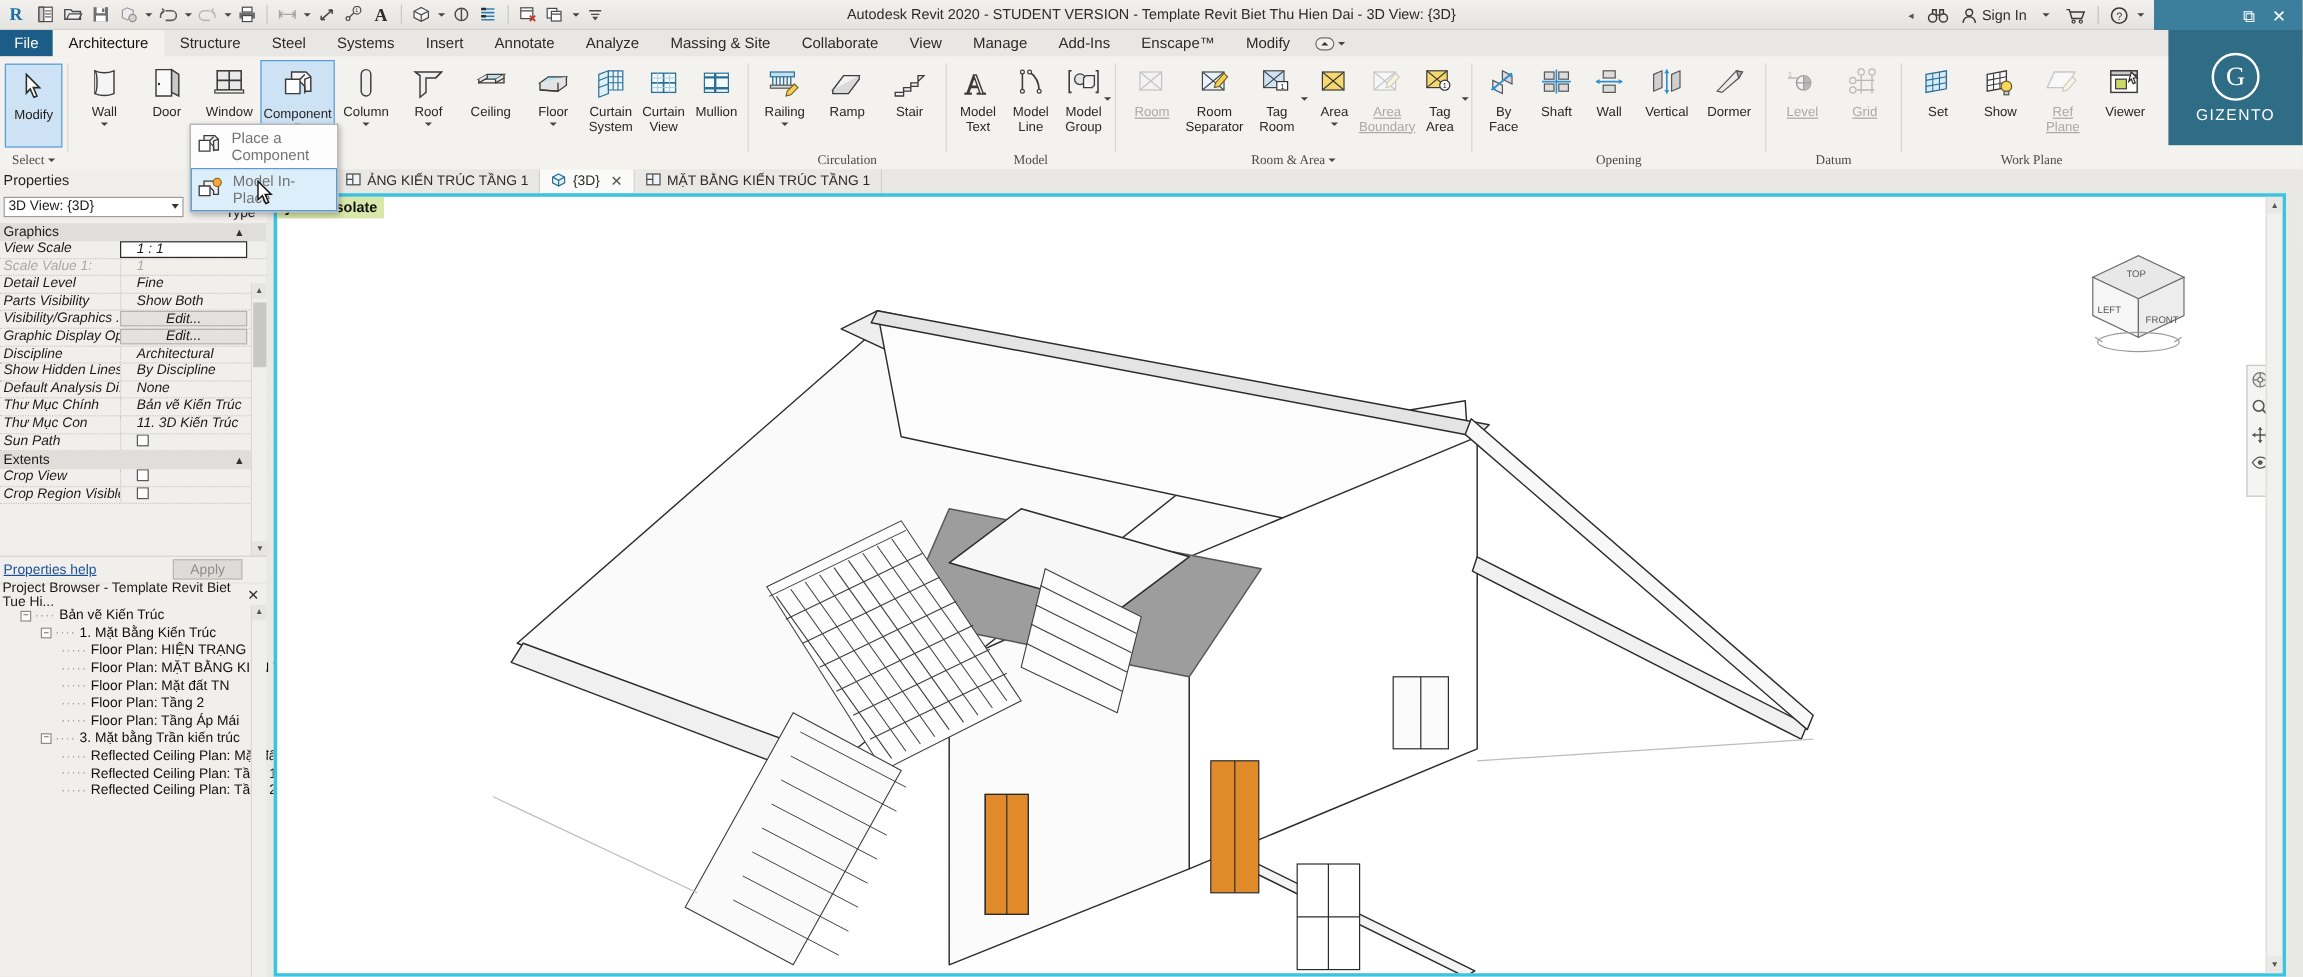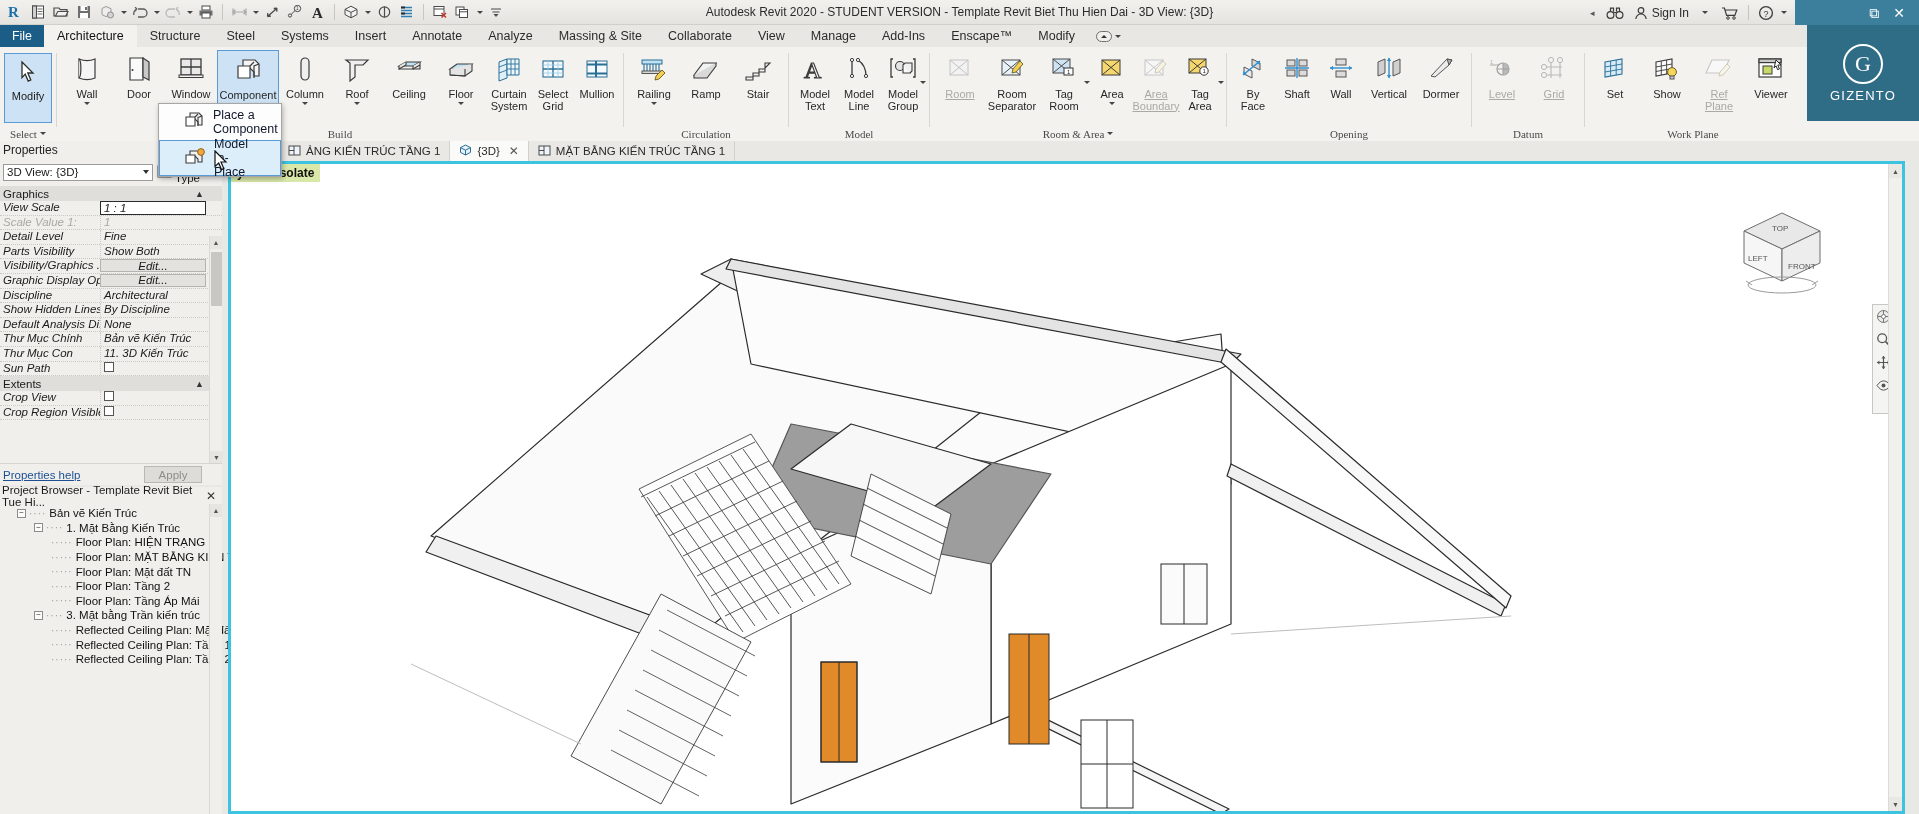--- a/index.html
+++ b/index.html
@@ -104,21 +104,21 @@
   .modify-btn {
     width: 50px; background: #cde3f5; border: 1px solid #5b9bd5; height: 70px;
     display: flex; flex-direction: column; align-items: center; padding-top: 6px;
   }
 
   
   .dropmenu {
     position: absolute; left: 158px; top: 103px; width: 124px; z-index: 60;
     background: #fdfdfd; border: 1px solid #a6a6a6; box-shadow: 1px 2px 5px rgba(0,0,0,.28);
   }
-  .dropitem { height: 36px; display: flex; align-items: center; gap: 8px; padding: 0 24px; font-size: 12.5px; color: #0f172a; }
+  .dropitem { height: 36px; display: flex; align-items: center; gap: 8px; padding: 0 4px; font-size: 12.5px; color: #737373; }
   .dropitem.hl { background: #ddeefb; border: 1px solid #5b9bd5; }
 
   
   .viewtabs {
     position: absolute; top: 141px; left: 228px; right: 0; height: 20px;
     background: #e9e8e4; display: flex; align-items: stretch; font-size: 11.5px;
   }
   .vtab {
     display: flex; align-items: center; gap: 5px; padding: 0 9px;
     border-right: 1px solid #d2d1cc; color: #2b2b2b; cursor: default;
@@ -132,38 +132,38 @@
   .props-preview {
     height: 44px; margin: 2px 4px; display: flex; align-items: center; gap: 10px;
     background: #f4f3f0;
   }
   .props-preview .thumb {
     width: 40px; height: 40px; border: 1px solid #cfcec9; background: #f7f6f3;
     display: flex; align-items: center; justify-content: center;
   }
   .props-preview .ptxt { font-size: 12px; color: #1a1a1a; }
   .props-preview .pcar { margin-left: auto; margin-right: 6px; }
-  .typeselector { display: flex; align-items: center; gap: 4px; padding: 1px 3px 2px 3px; }
+  .typeselector { display: flex; align-items: center; gap: 17px; padding: 1px 3px 2px 3px; }
   .typeselector .combo {
     flex: 0 0 150px; height: 17px; background: #fff; border: 1px solid #9b9b9b;
     display: flex; align-items: center; padding: 0 3px; font-size: 11.5px;
   }
   .typeselector .combo .cv { flex: 1; }
   .typeselector .combo .carr { border-left:3px solid transparent;border-right:3px solid transparent;border-top:4px solid #333; }
   .typeselector .edittype { display: flex; align-items: center; gap: 3px; font-size: 11.5px; }
 
   .ptable { font-size: 11.5px; }
   .ptable .grouprow {
     background: #dfdedb; height: 15px; display: flex; align-items: center;
     padding-left: 3px; font-weight: normal; color: #1a1a1a; justify-content: space-between;
   }
   .ptable .grouprow .gchev { font-size: 9px; padding-right: 18px; color: #333; }
   .prow { display: flex; height: 14.6px; border-bottom: 1px dotted #c9c8c4; font-style: italic; }
   .prow .k { width: 100px; padding-left: 3px; color: #1a1a1a; overflow: hidden; white-space: nowrap; }
-  .prow .v { flex: 1; padding-left: 3px; border-left: 1px dotted #c9c8c4; color: #1a1a1a; white-space: nowrap; overflow: hidden; }
+  .prow .v { flex: 1; padding-left: 13px; border-left: 1px dotted #c9c8c4; color: #1a1a1a; white-space: nowrap; overflow: hidden; }
   .prow.dis .k, .prow.dis .v { color: #a9a8a4; }
   .prow .v.boxed { background: #fff; border: 1px solid #2b2b2b; height: 14px; display: flex; align-items: center; margin-right: 16px; }
   .prow .v.btnlike {
     background: #e3e2de; border: 1px solid #b4b3af; height: 13px; text-align: center;
     margin-right: 16px; display: flex; align-items: center; justify-content: center; padding: 0;
   }
   .prow .v .cb { width: 10px; height: 10px; border: 1px solid #555; background: #fff; display:inline-block; }
   .props-scroll {
     position: absolute; right: 0; top: 95px; width: 13px; height: 228px; background: #f0efec;
     border-left: 1px solid #dad9d5;
@@ -548,34 +548,33 @@
           <div class="lbl">Curtain System</div>
         </div>
         <div class="btn narrow">
           <div class="ico">
             <svg width="26" height="26" viewBox="0 0 26 26">
                 <rect x="3" y="4" width="20" height="16" fill="#f4fafd" stroke="#2a6f96" stroke-width="1.1"></rect>
                 <path d="M13 4v16M3 12h20" stroke="#2a6f96" stroke-width="1.4"></path>
                 <path d="M3 8h20M3 16h20M8 4v16M18 4v16" stroke="#9fcde4" stroke-width=".8"></path>
               </svg>
           </div>
-          <div class="lbl">Select Grid</div>
+          <div class="lbl">Curtain View</div>
         </div>
         <div class="btn narrow">
           <div class="ico">
             <svg width="26" height="26" viewBox="0 0 26 26">
                 <rect x="3" y="4" width="20" height="16" fill="#f4fafd" stroke="#2a6f96" stroke-width="1"></rect>
                 <path d="M3 7.5h20M3 16.5h20" stroke="#2a6f96" stroke-width="2"></path>
                 <path d="M12 4v16" stroke="#2a6f96" stroke-width="2"></path>
               </svg>
           </div>
           <div class="lbl">Mullion</div>
         </div>
       </div>
-      <div class="rpanel-title">Build</div>
     </div>
     <div class="rsep"></div>
 
     <div class="rpanel">
       <div class="rpanel-body">
         <div class="btn">
           <div class="ico">
             <svg width="30" height="28" viewBox="0 0 30 28">
                 <rect x="3" y="4" width="20" height="4" fill="#bfe2f2" stroke="#2a6f96"></rect>
                 <path d="M5 8v7M8 8v7M11 8v7M14 8v7M17 8v7M20 8v7" stroke="#2a6f96" stroke-width="1.1"></path>

